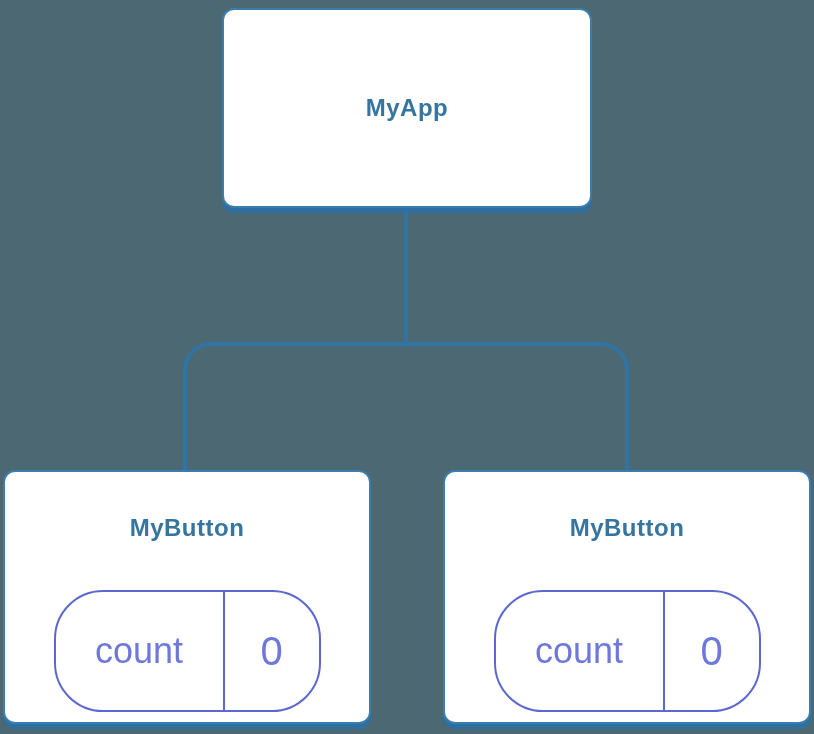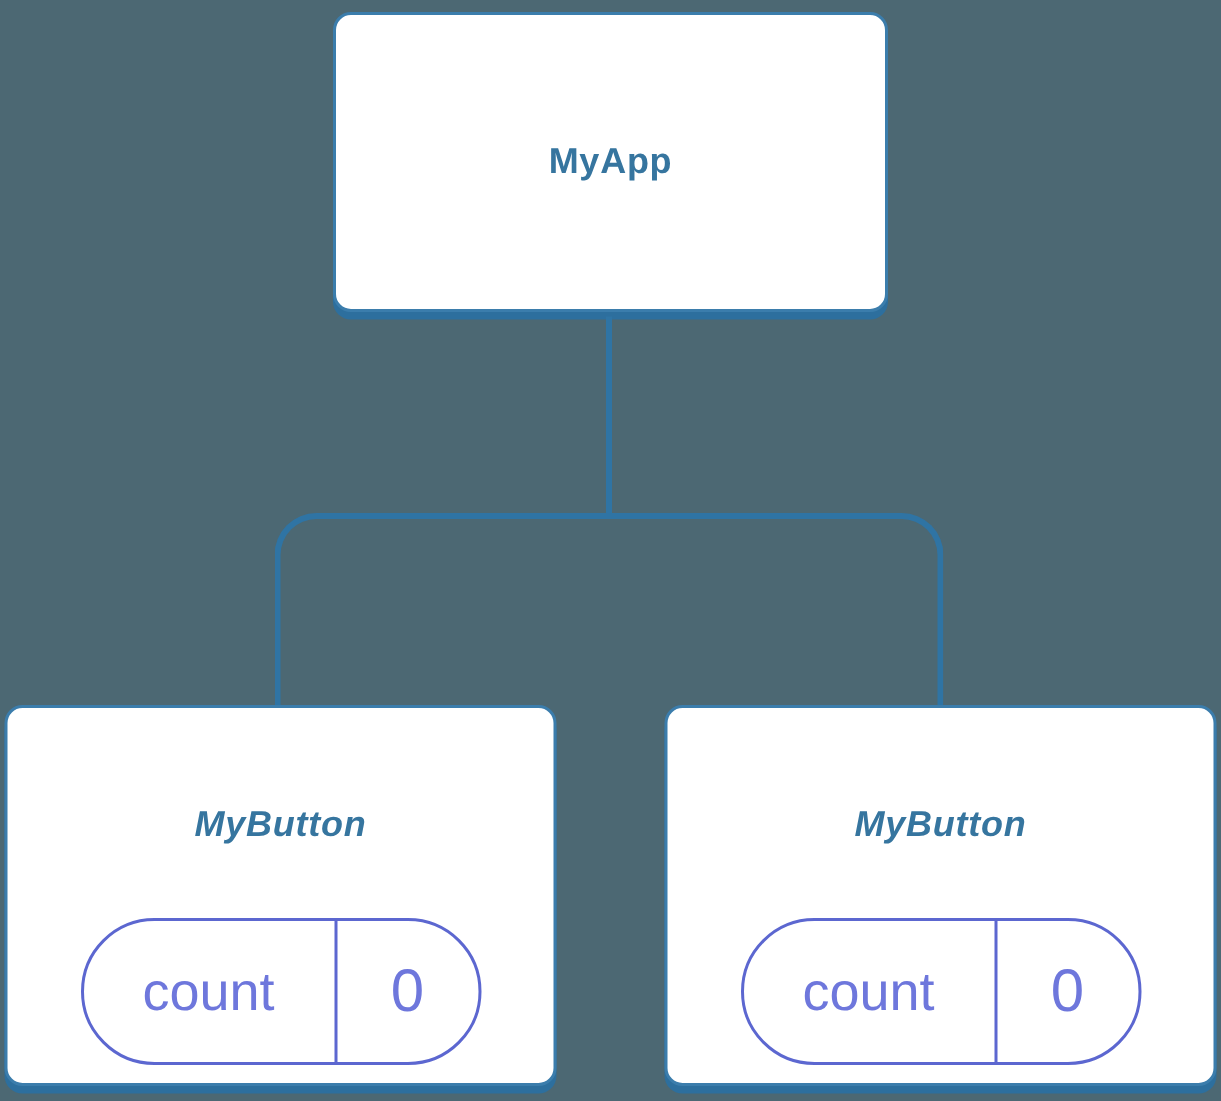--- a/index.html
+++ b/index.html
@@ -38,22 +38,21 @@
   .node-child-right { left: 443px; }
 
   .node-title {
     color: #36759f;
     font-size: 24px;
     font-weight: 600;
     letter-spacing: 0.5px;
   }
   .node-child .node-title {
     display: block;
-    margin-top: 64px;
-    font-style: italic;
+    margin-top: 42px;
   }
 
   
   .stem {
     position: absolute;
     left: 404px; top: 211px;
     width: 4px; height: 133px;
     background: #2f74a4;
   }
   .bracket {
@@ -62,21 +61,21 @@
     width: 446px; height: 128px;
     box-sizing: border-box;
     border: 4px solid #2f74a4;
     border-bottom: none;
     border-radius: 28px 28px 0 0;
   }
 
   
   .pill {
     display: flex;
-    width: 267px; height: 98px;
+    width: 267px; height: 122px;
     margin: 48px auto 0 auto;
     border: 2px solid #5c67d0;
     border-radius: 49px;
     box-sizing: border-box;
     color: #6e77dc;
     font-size: 36px;
     overflow: hidden;
   }
   .pill-key {
     flex: 1.78;

